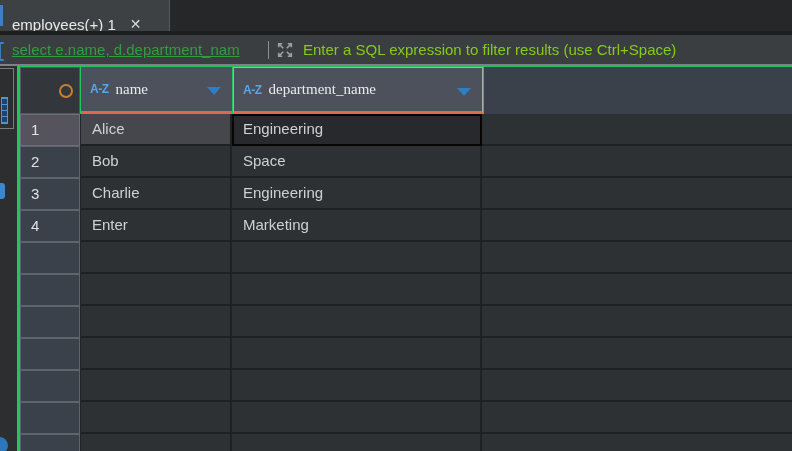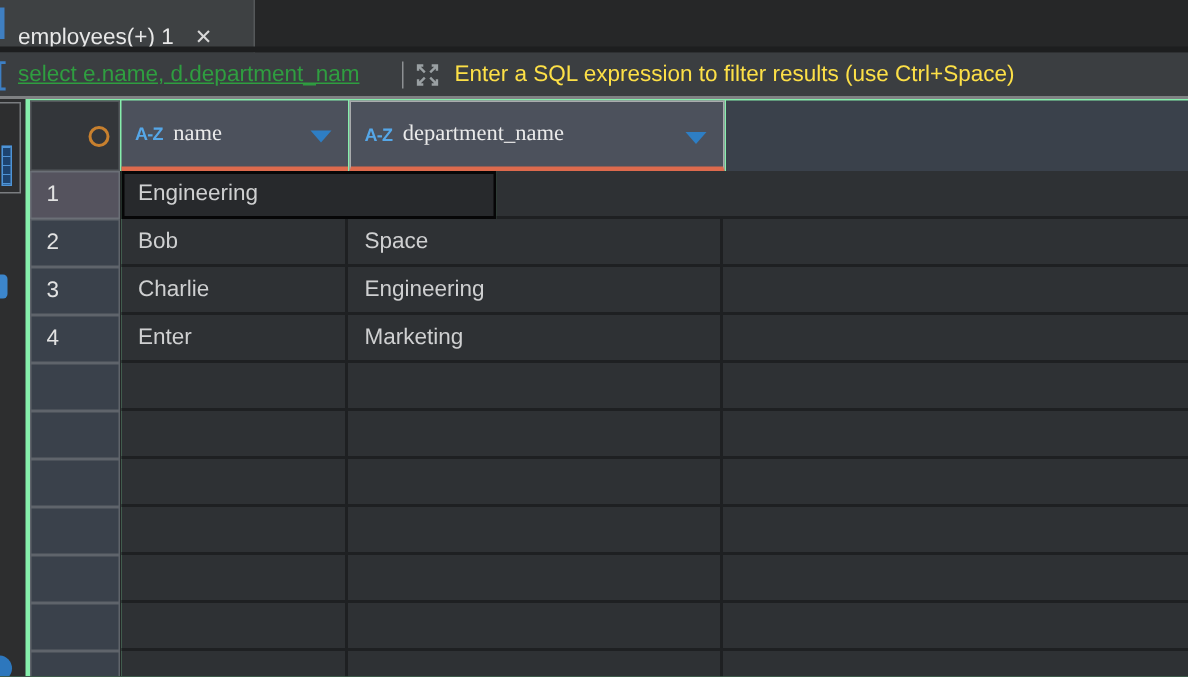--- a/index.html
+++ b/index.html
@@ -29,25 +29,25 @@
   .bracket-icon {
     position:relative; left:-3px; width:12px; flex:0 0 12px;
     color:#3d7fc4; font-size:21px; font-weight:bold; line-height:26px;
   }
   .sql-text {
     flex:0 0 254px; width:254px; overflow:hidden; white-space:nowrap;
     color:#2f9e40; font-size:15px;text-decoration:underline;
   }
   .vsep { flex:0 0 1px; width:1px; height:18px; background:#8d9093; margin:0 6px 0 2px; }
   .expand-icon { flex:0 0 20px; width:20px; height:20px; margin-right:8px; cursor:pointer; }
-  .filter-placeholder { color:#fde047; font-size:15px; white-space:nowrap; }
+  .filter-placeholder { color:#84cc16; font-size:15px; white-space:nowrap; }
   .filter-underline { position:absolute; left:0; top:64px; width:792px; height:2px; background:#7f8183; }
 
   
-  .grid { position:absolute; left:0; top:66px; width:792px; height:385px; background:#86efac; overflow:hidden; }
+  .grid { position:absolute; left:0; top:66px; width:792px; height:385px; background:#22c55e; overflow:hidden; }
 
   
   .left-toolbar { position:absolute; left:0; top:0; width:17px; height:385px; background:#2d2e2f; z-index:5; overflow:hidden; }
   .tool-grid-btn { position:absolute; left:-9px; top:2px; width:23px; height:61px; border:1px solid #7a7d80; background:#2d2e2f; }
   .tool-grid-glyph { position:absolute; left:9px; top:28px; width:7px; height:27px; border:1px solid #4e94d6; background:#1d4470;
     background-image:linear-gradient(#4e94d6 1px, transparent 1px); background-size:7px 6px; }
   .tool-text-glyph { position:absolute; left:-7px; top:117px; width:12px; height:16px; background:#3c86cc; border-radius:3px; }
   .tool-help-glyph { position:absolute; left:-9px; top:371px; width:17px; height:17px; background:#2d77bd; border-radius:50%; }
 
   
@@ -154,20 +154,21 @@
       <span class="filter-triangle"></span>
     </div>
 
     <div class="header-filler"></div>
 
     <div class="rows">
 
       <div class="row row-current">
         <div class="rh">1</div>
         <div class="gap"></div>
+        <div class="cell c-name">Alice</div>
         <div class="cell c-dept cell-focused">Engineering</div>
         <div class="cell c-fill"></div>
       </div>
 
       <div class="row">
         <div class="rh">2</div>
         <div class="gap"></div>
         <div class="cell c-name">Bob</div>
         <div class="cell c-dept">Space</div>
         <div class="cell c-fill"></div>

